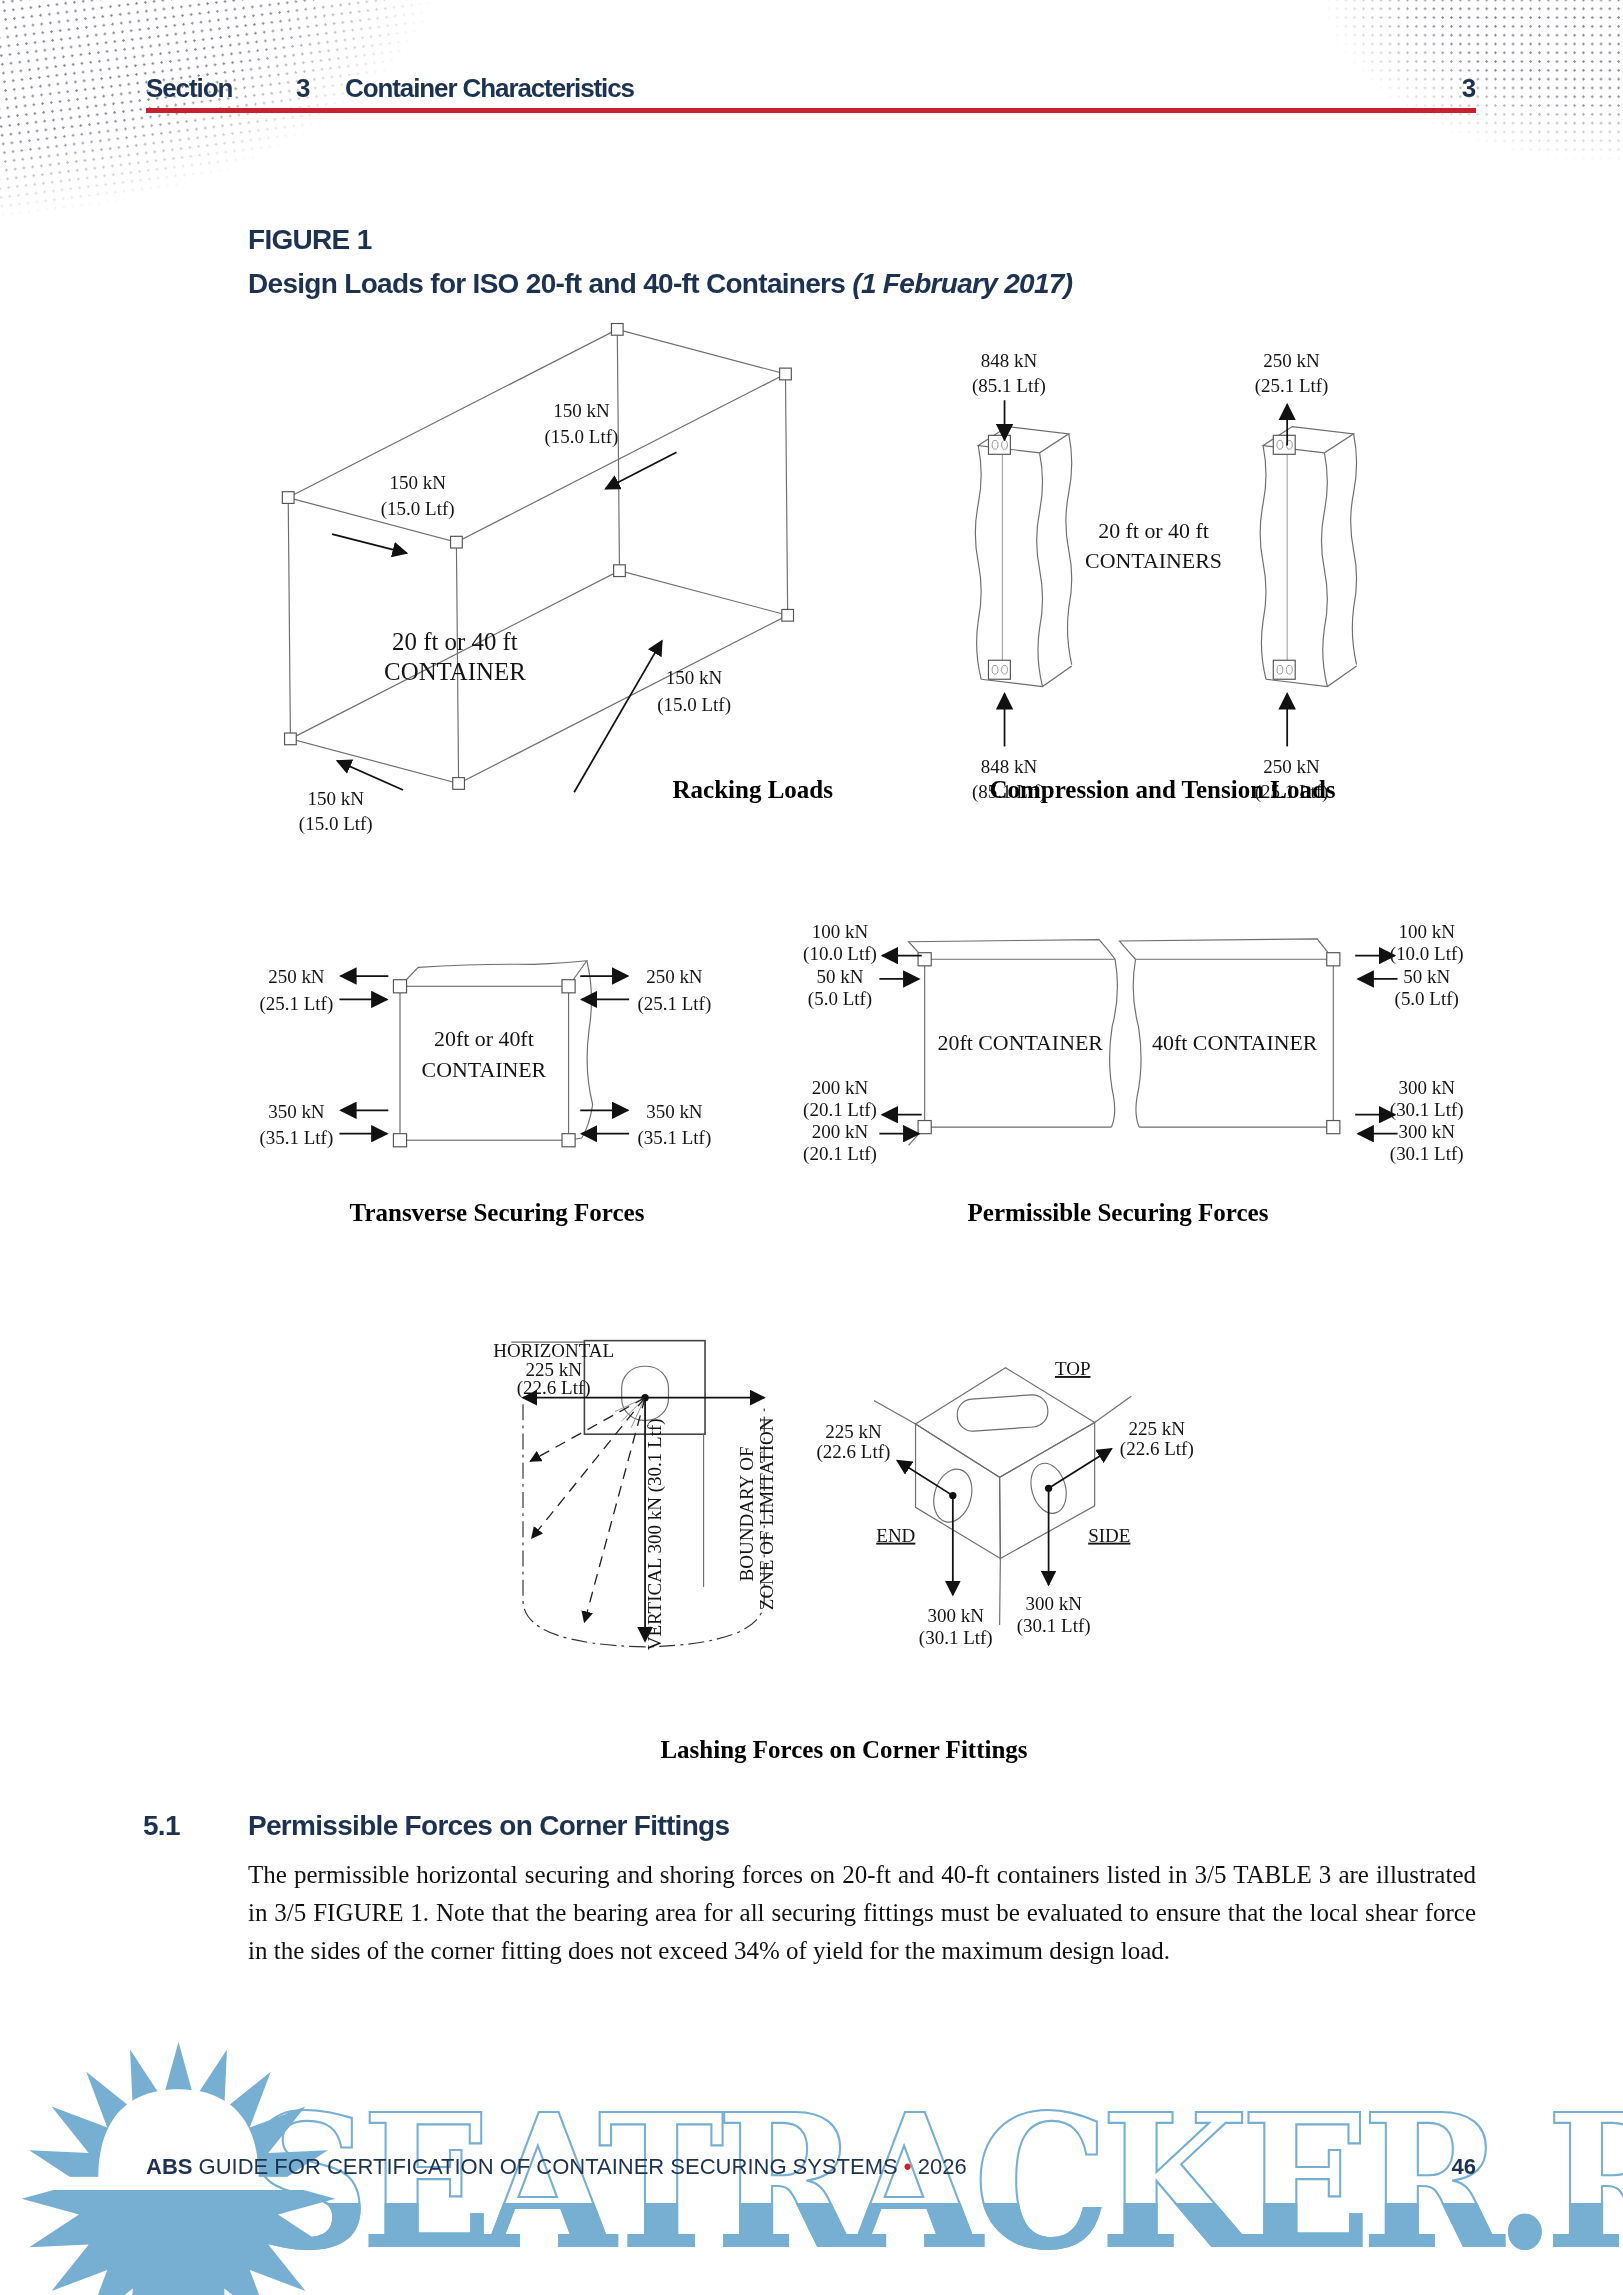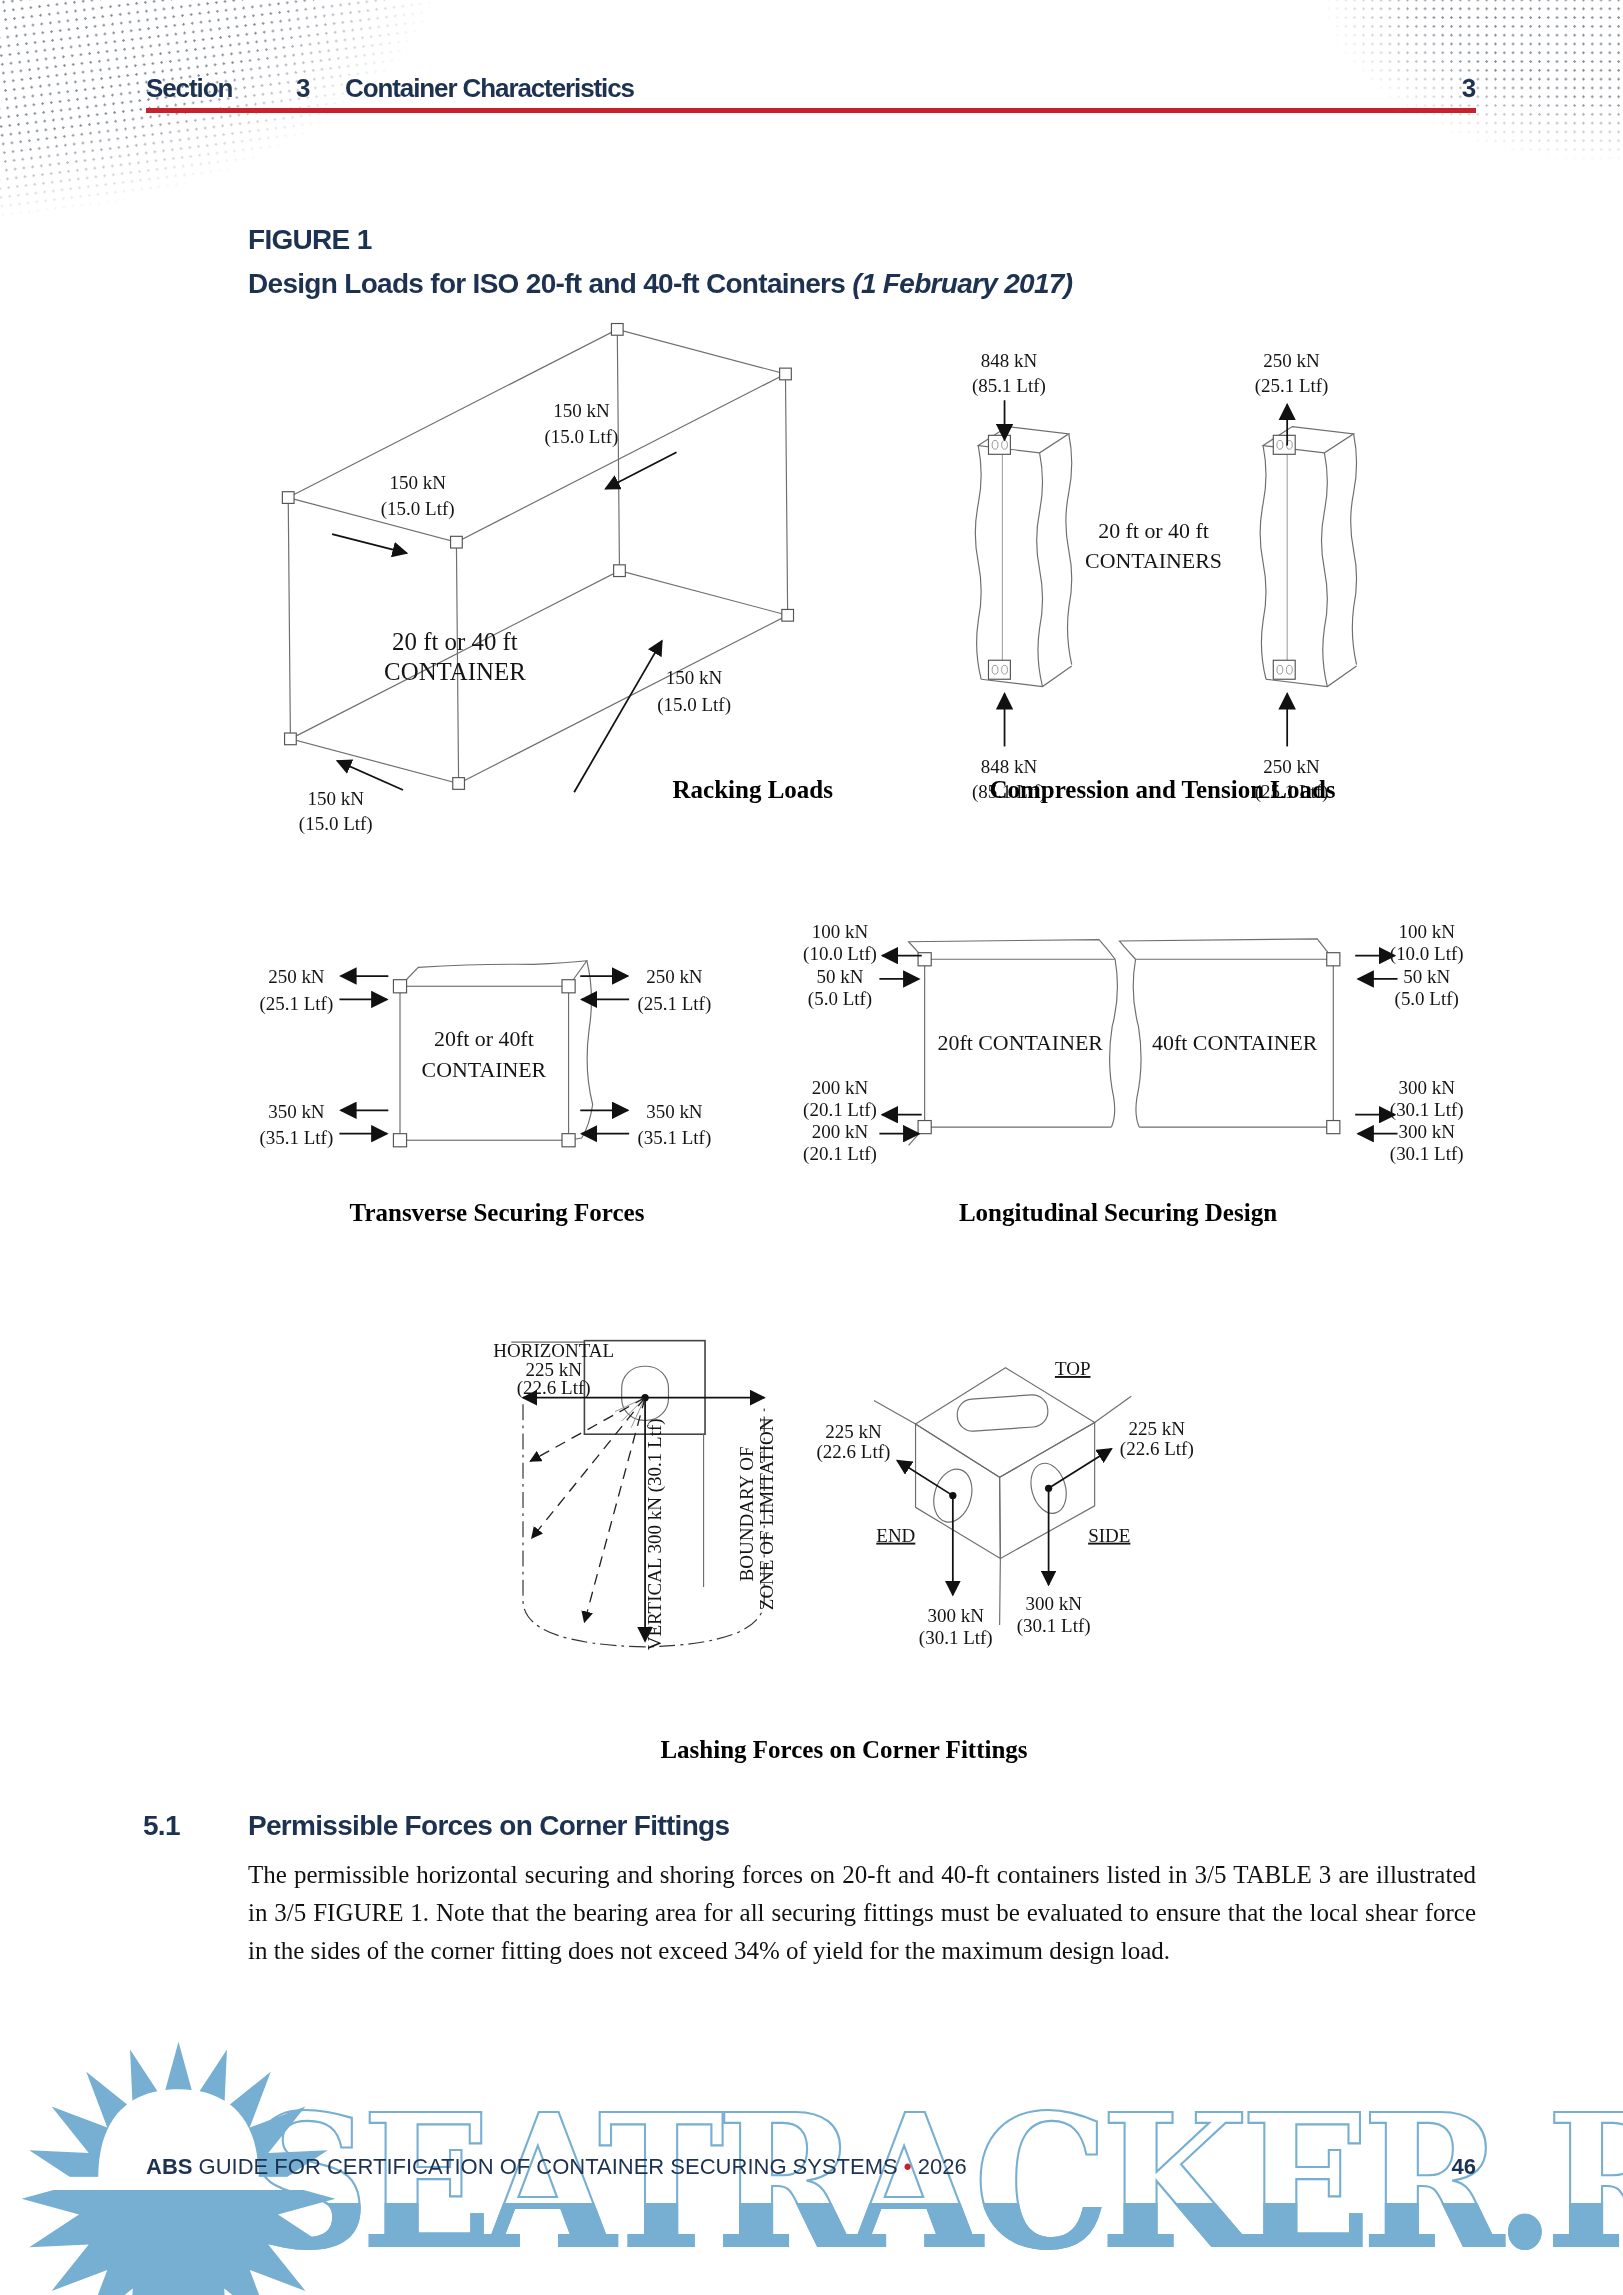--- a/index.html
+++ b/index.html
@@ -256,21 +256,21 @@
   <text class="dlbl" x="862" y="74">(10.0 Ltf)</text>
   <text class="dlbl" x="862" y="106">50 kN</text>
   <text class="dlbl" x="862" y="136">(5.0 Ltf)</text>
   <text class="dlbl" x="862" y="258">300 kN</text>
   <text class="dlbl" x="862" y="288">(30.1 Ltf)</text>
   <text class="dlbl" x="862" y="318">300 kN</text>
   <text class="dlbl" x="862" y="348">(30.1 Ltf)</text>
   <text class="dcap" x="305" y="198">20ft CONTAINER</text>
   <text class="dcap" x="599" y="198">40ft CONTAINER</text>
 </svg>
-<div class="fig-caption" style="left:877px; top:1199px; width:482px;">Longitudinal Securing Design</div>
+<div class="fig-caption" style="left:877px; top:1199px; width:482px;">Permissible Securing Forces</div>
 
 <svg class="diagram" style="left:504px; top:1315px;" width="731" height="351" viewBox="0 0 1000 480">
   <defs>
       <marker id="ahX" viewBox="0 0 10 10" refX="9" refY="5" markerWidth="9" markerHeight="9" orient="auto">
         <path d="M0,0 L10,5 L0,10 z" fill="#111"></path>
       </marker>
     </defs>
   <g>
     <path class="ln" d="M10,37 H110"></path>
     <rect class="ln2" x="110" y="35" width="165" height="128"></rect>

